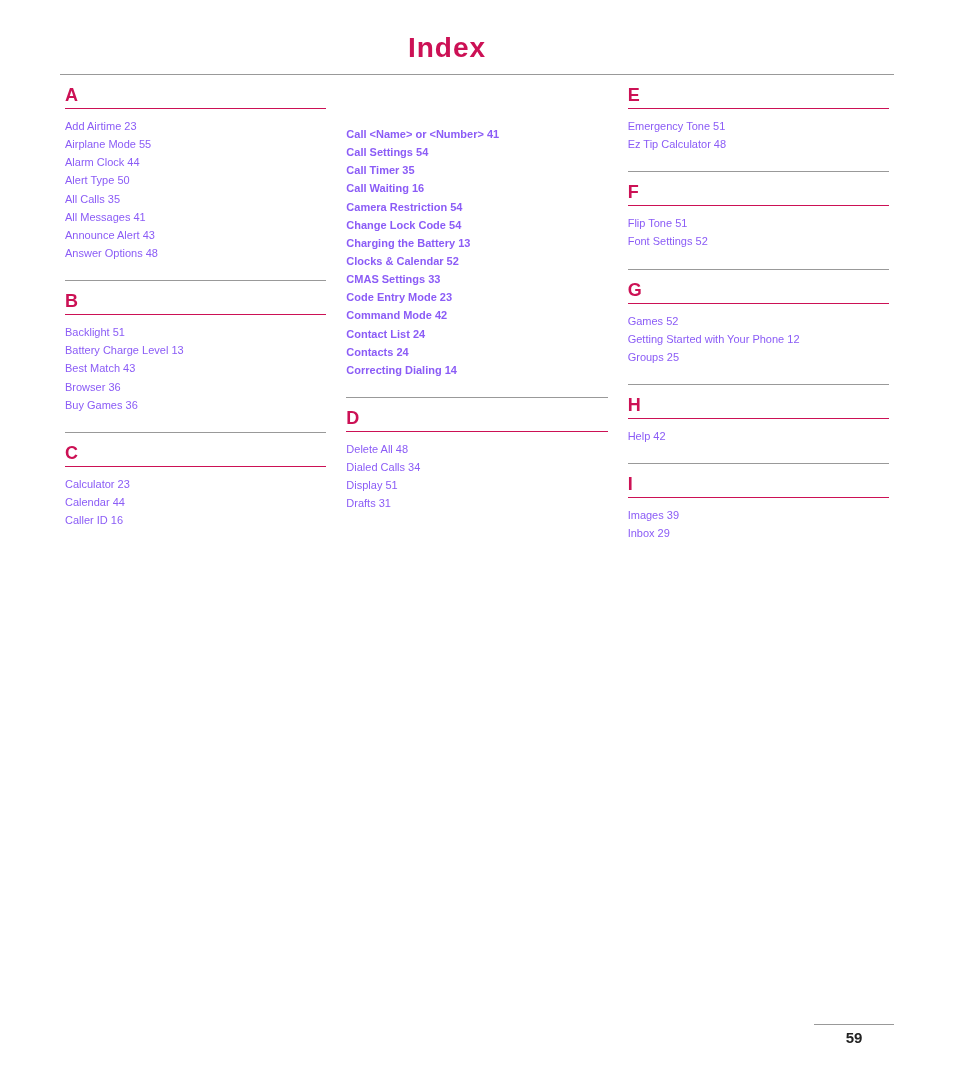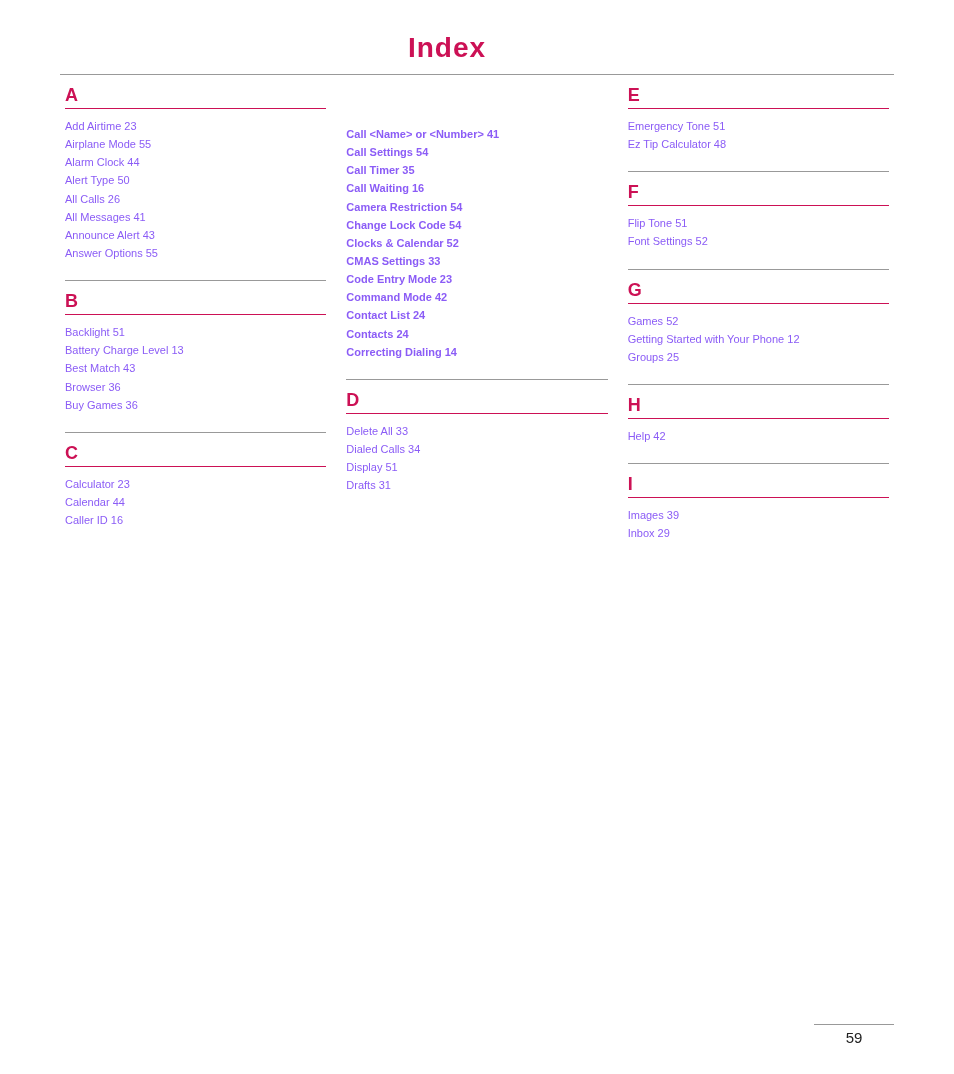--- a/index.html
+++ b/index.html
@@ -85,20 +85,21 @@
     .page-rule {
       width: 80px;
       border: none;
       border-top: 1px solid #999;
       margin-bottom: 4px;
     }
 
     .page-number {
       font-size: 15px;
       color: #222;
+      font-weight: bold;
     }
   </style>
 </head>
 <body>
 
 <div class="page-title">Index</div>
 <hr class="top-rule">
 
 <div class="columns-container">
 
@@ -106,24 +107,24 @@
 
     <div class="section">
       <div class="section-header">
         <span class="section-letter">A</span>
         <hr class="section-rule">
       </div>
       <div class="entry">Add Airtime  23</div>
       <div class="entry">Airplane Mode  55</div>
       <div class="entry">Alarm Clock  44</div>
       <div class="entry">Alert Type  50</div>
-      <div class="entry">All Calls  26</div>
+      <div class="entry">All Calls  35</div>
       <div class="entry">All Messages  41</div>
       <div class="entry">Announce Alert  43</div>
-      <div class="entry">Answer Options  55</div>
+      <div class="entry">Answer Options  48</div>
     </div>
 
     <hr class="top-rule" style="margin: 0 0 10px 0;">
 
     <div class="section">
       <div class="section-header">
         <span class="section-letter">B</span>
         <hr class="section-rule">
       </div>
       <div class="entry">Backlight  51</div>
@@ -149,37 +150,38 @@
 
   <div class="column">
 
     <div class="section" style="margin-top: 40px; font-weight: bold;">
       <div class="entry">Call &lt;Name&gt; or &lt;Number&gt;  41</div>
       <div class="entry">Call Settings  54</div>
       <div class="entry">Call Timer  35</div>
       <div class="entry">Call Waiting  16</div>
       <div class="entry">Camera Restriction  54</div>
       <div class="entry">Change Lock Code  54</div>
+      <div class="entry">Charging the Battery 13</div>
       <div class="entry">Clocks &amp; Calendar  52</div>
       <div class="entry">CMAS Settings  33</div>
       <div class="entry">Code Entry Mode  23</div>
       <div class="entry">Command Mode  42</div>
       <div class="entry">Contact List  24</div>
       <div class="entry">Contacts  24</div>
       <div class="entry">Correcting Dialing  14</div>
     </div>
 
     <hr class="top-rule" style="margin: 10px 0 10px 0;">
 
     <div class="section">
       <div class="section-header">
         <span class="section-letter">D</span>
         <hr class="section-rule">
       </div>
-      <div class="entry">Delete All  33</div>
+      <div class="entry">Delete All  48</div>
       <div class="entry">Dialed Calls  34</div>
       <div class="entry">Display  51</div>
       <div class="entry">Drafts  31</div>
     </div>
 
   </div>
 
   <div class="column">
 
     <div class="section">

